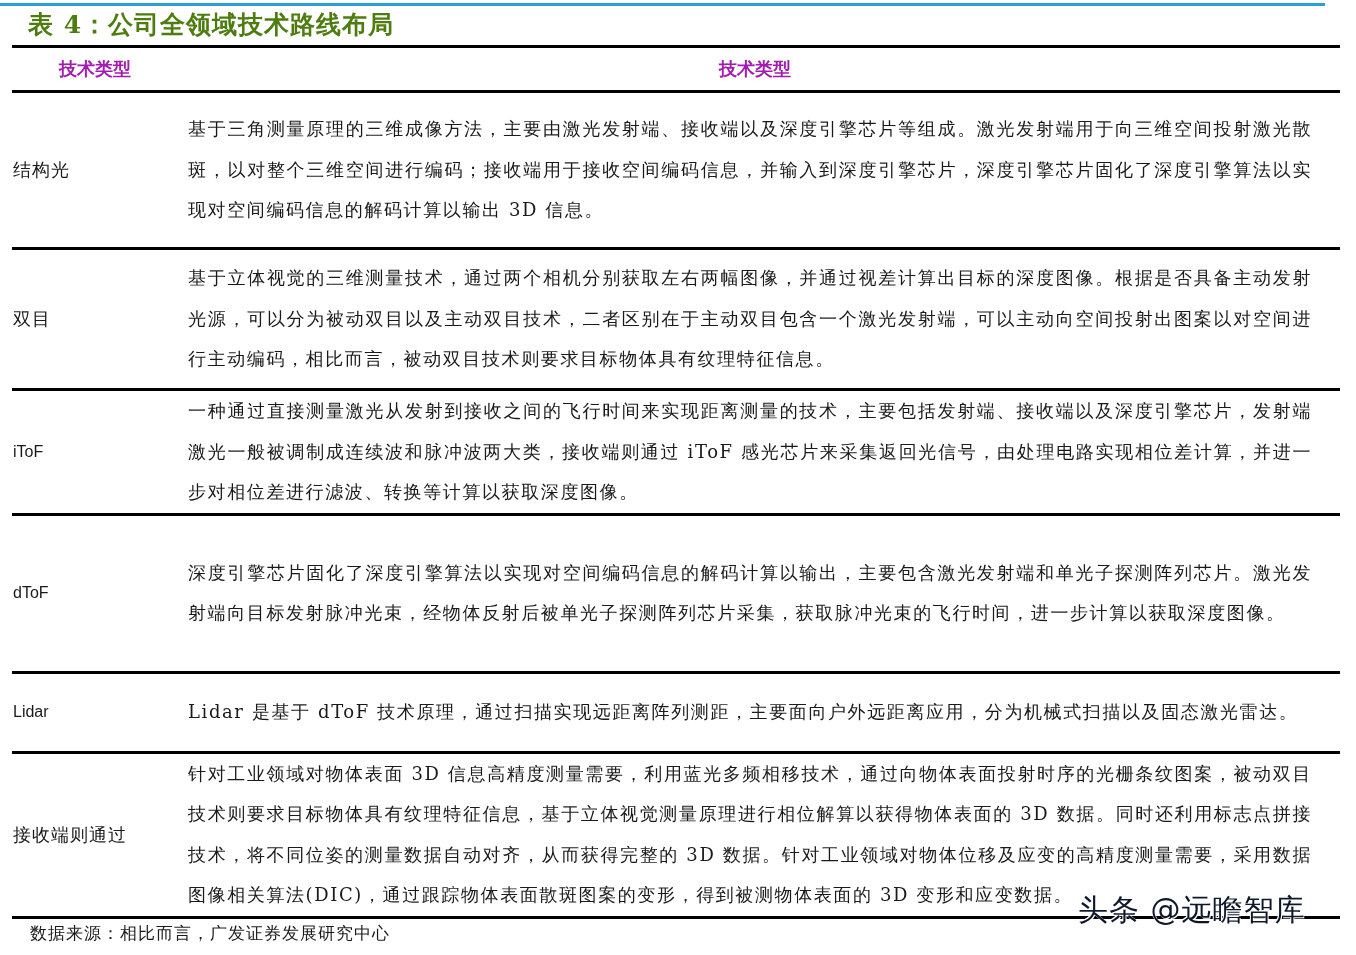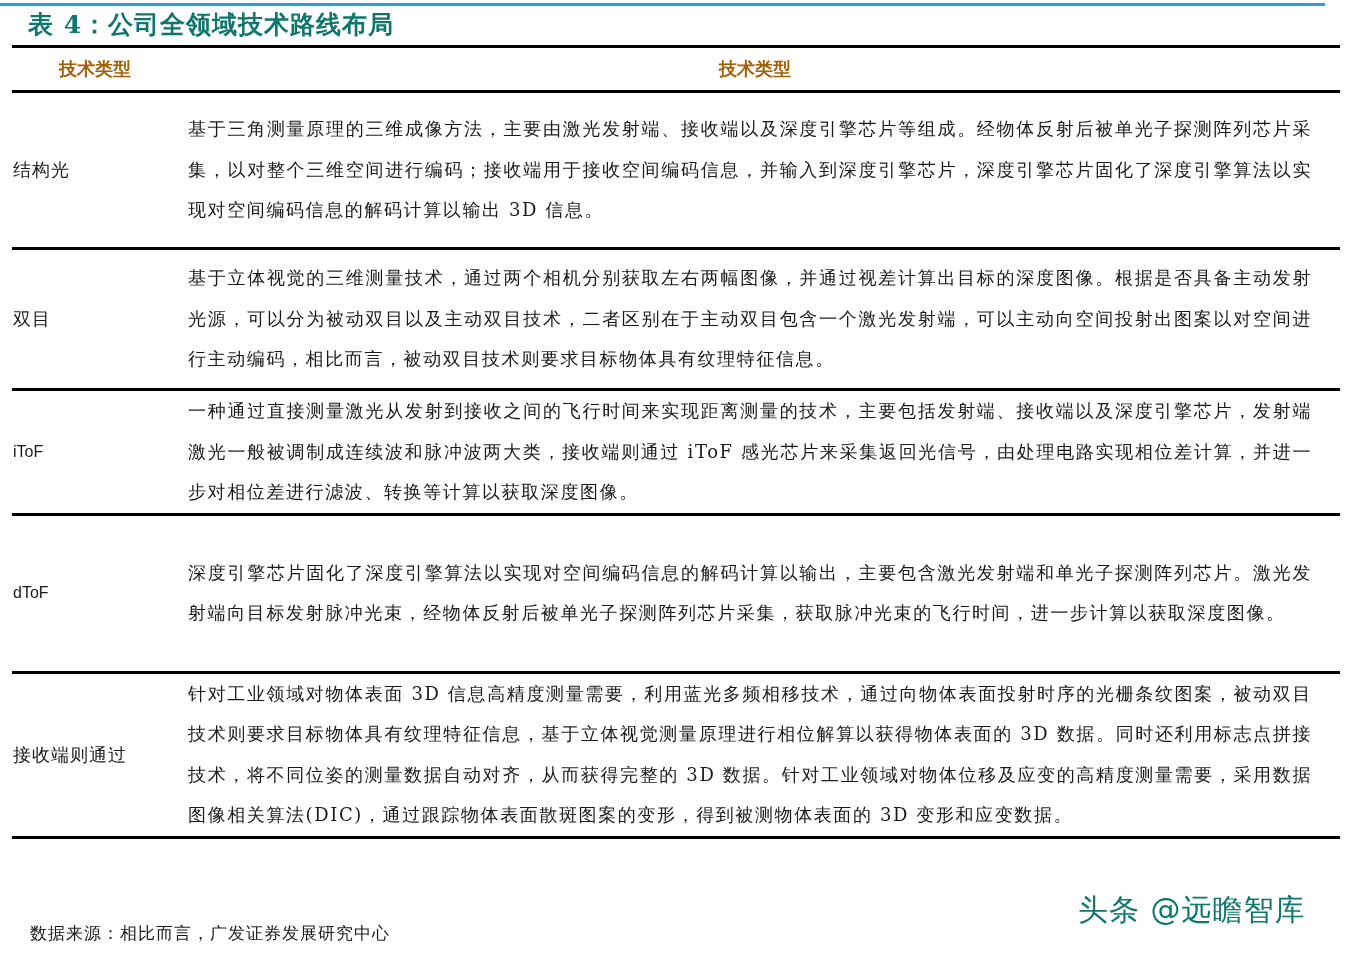--- a/index.html
+++ b/index.html
@@ -7,53 +7,53 @@
     width: 1356px; height: 955px; position: relative; overflow: hidden;
     font-family: "DejaVu Serif", "Liberation Serif", serif;
     color: #1a1a1a;
   }
   .top-rule {
     position: absolute; left: 0; top: 3px; width: 1325px; height: 3px;
     background: #2a9fd8;
   }
   .title {
     position: absolute; left: 28px; top: 8px; height: 34px; line-height: 34px;
-    font-size: 25px; font-weight: bold; color: #0f766e; letter-spacing: 1px;
+    font-size: 25px; font-weight: bold; color: #4d7c0f; letter-spacing: 1px;
     font-family: "DejaVu Serif", serif;
   }
   table.tech {
     position: absolute; left: 12px; top: 45px; width: 1328px;
     border-collapse: collapse; table-layout: fixed;
   }
   table.tech col.c1 { width: 166px; }
   table.tech col.c2 { width: 1162px; }
   table.tech th {
     font-size: 18px; font-weight: bold; height: 40px; text-align: center;
     border-top: 3px solid #000; border-bottom: 3px solid #000;
-    font-family: "DejaVu Serif", serif; color: #a16207;
+    font-family: "DejaVu Serif", serif; color: #a21caf;
   }
   table.tech th.h2 { text-align: left; padding-left: 541px; }
   table.tech td {
     border-bottom: 3px solid #000; vertical-align: middle;
     font-size: 18px; color: #1a1a1a;
   }
   td.type {
     text-align: left; font-size: 18px; letter-spacing: 1px;
   }
   td.type.latin { font-family: "Liberation Sans", sans-serif; font-size: 16px; letter-spacing: 0; }
   td.principle {
     padding: 0 28px 0 10px; line-height: 40.5px; text-align: justify;
     letter-spacing: 1.6px;
   }
   .source {
     position: absolute; left: 30px; top: 922px; font-size: 17px; letter-spacing: 1px;
   }
   .watermark {
     position: absolute; left: 1078px; top: 890px; font-size: 30px;
-    font-family: "DejaVu Sans", sans-serif; color: #0f766e; letter-spacing: 1px;
+    font-family: "DejaVu Sans", sans-serif; color: #0f172a; letter-spacing: 1px;
     text-shadow: 1px 1px 0 #fff, -1px -1px 0 #fff;
   }
 </style>
 </head>
 <body>
 
 <div class="top-rule"></div>
 <div class="title">表 4：公司全领域技术路线布局</div>
 
 <table class="tech">
@@ -63,34 +63,38 @@
     </colgroup>
   <thead>
     <tr>
       <th>技术类型</th>
       <th class="h2">技术类型</th>
     </tr>
   </thead>
   <tbody>
     <tr style="height:157px">
       <td class="type">结构光</td>
-      <td class="principle">基于三角测量原理的三维成像方法，主要由激光发射端、接收端以及深度引擎芯片等组成。经物体反射后被单光子探测阵列芯片采集，以对整个三维空间进行编码；接收端用于接收空间编码信息，并输入到深度引擎芯片，深度引擎芯片固化了深度引擎算法以实现对空间编码信息的解码计算以输出 3D 信息。</td>
+      <td class="principle">基于三角测量原理的三维成像方法，主要由激光发射端、接收端以及深度引擎芯片等组成。激光发射端用于向三维空间投射激光散斑，以对整个三维空间进行编码；接收端用于接收空间编码信息，并输入到深度引擎芯片，深度引擎芯片固化了深度引擎算法以实现对空间编码信息的解码计算以输出 3D 信息。</td>
     </tr>
     <tr style="height:141px">
       <td class="type">双目</td>
       <td class="principle">基于立体视觉的三维测量技术，通过两个相机分别获取左右两幅图像，并通过视差计算出目标的深度图像。根据是否具备主动发射光源，可以分为被动双目以及主动双目技术，二者区别在于主动双目包含一个激光发射端，可以主动向空间投射出图案以对空间进行主动编码，相比而言，被动双目技术则要求目标物体具有纹理特征信息。</td>
     </tr>
     <tr style="height:124px">
       <td class="type latin">iToF</td>
       <td class="principle">一种通过直接测量激光从发射到接收之间的飞行时间来实现距离测量的技术，主要包括发射端、接收端以及深度引擎芯片，发射端激光一般被调制成连续波和脉冲波两大类，接收端则通过 iToF 感光芯片来采集返回光信号，由处理电路实现相位差计算，并进一步对相位差进行滤波、转换等计算以获取深度图像。</td>
     </tr>
     <tr style="height:158px">
       <td class="type latin">dToF</td>
       <td class="principle">深度引擎芯片固化了深度引擎算法以实现对空间编码信息的解码计算以输出，主要包含激光发射端和单光子探测阵列芯片。激光发射端向目标发射脉冲光束，经物体反射后被单光子探测阵列芯片采集，获取脉冲光束的飞行时间，进一步计算以获取深度图像。</td>
     </tr>
+    <tr style="height:80px">
+      <td class="type latin">Lidar</td>
+      <td class="principle">Lidar 是基于 dToF 技术原理，通过扫描实现远距离阵列测距，主要面向户外远距离应用，分为机械式扫描以及固态激光雷达。</td>
+    </tr>
     <tr style="height:165px">
       <td class="type">接收端则通过</td>
       <td class="principle">针对工业领域对物体表面 3D 信息高精度测量需要，利用蓝光多频相移技术，通过向物体表面投射时序的光栅条纹图案，被动双目技术则要求目标物体具有纹理特征信息，基于立体视觉测量原理进行相位解算以获得物体表面的 3D 数据。同时还利用标志点拼接技术，将不同位姿的测量数据自动对齐，从而获得完整的 3D 数据。针对工业领域对物体位移及应变的高精度测量需要，采用数据图像相关算法(DIC)，通过跟踪物体表面散斑图案的变形，得到被测物体表面的 3D 变形和应变数据。</td>
     </tr>
   </tbody>
 </table>
 
 <div class="source">数据来源：相比而言，广发证券发展研究中心</div>
 <div class="watermark">头条 @远瞻智库</div>
 

